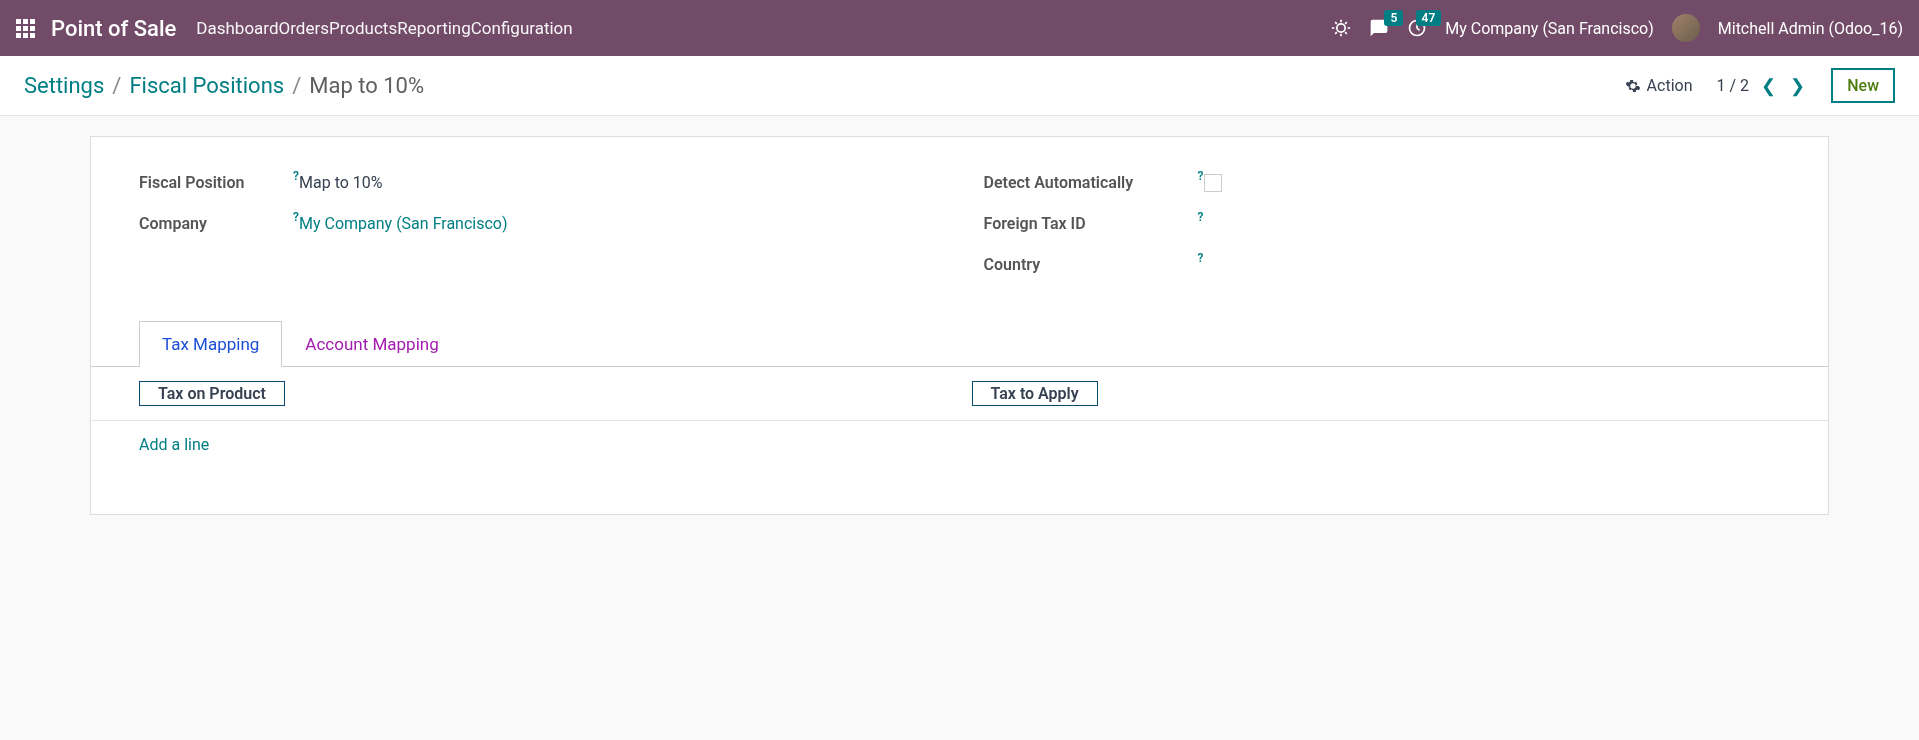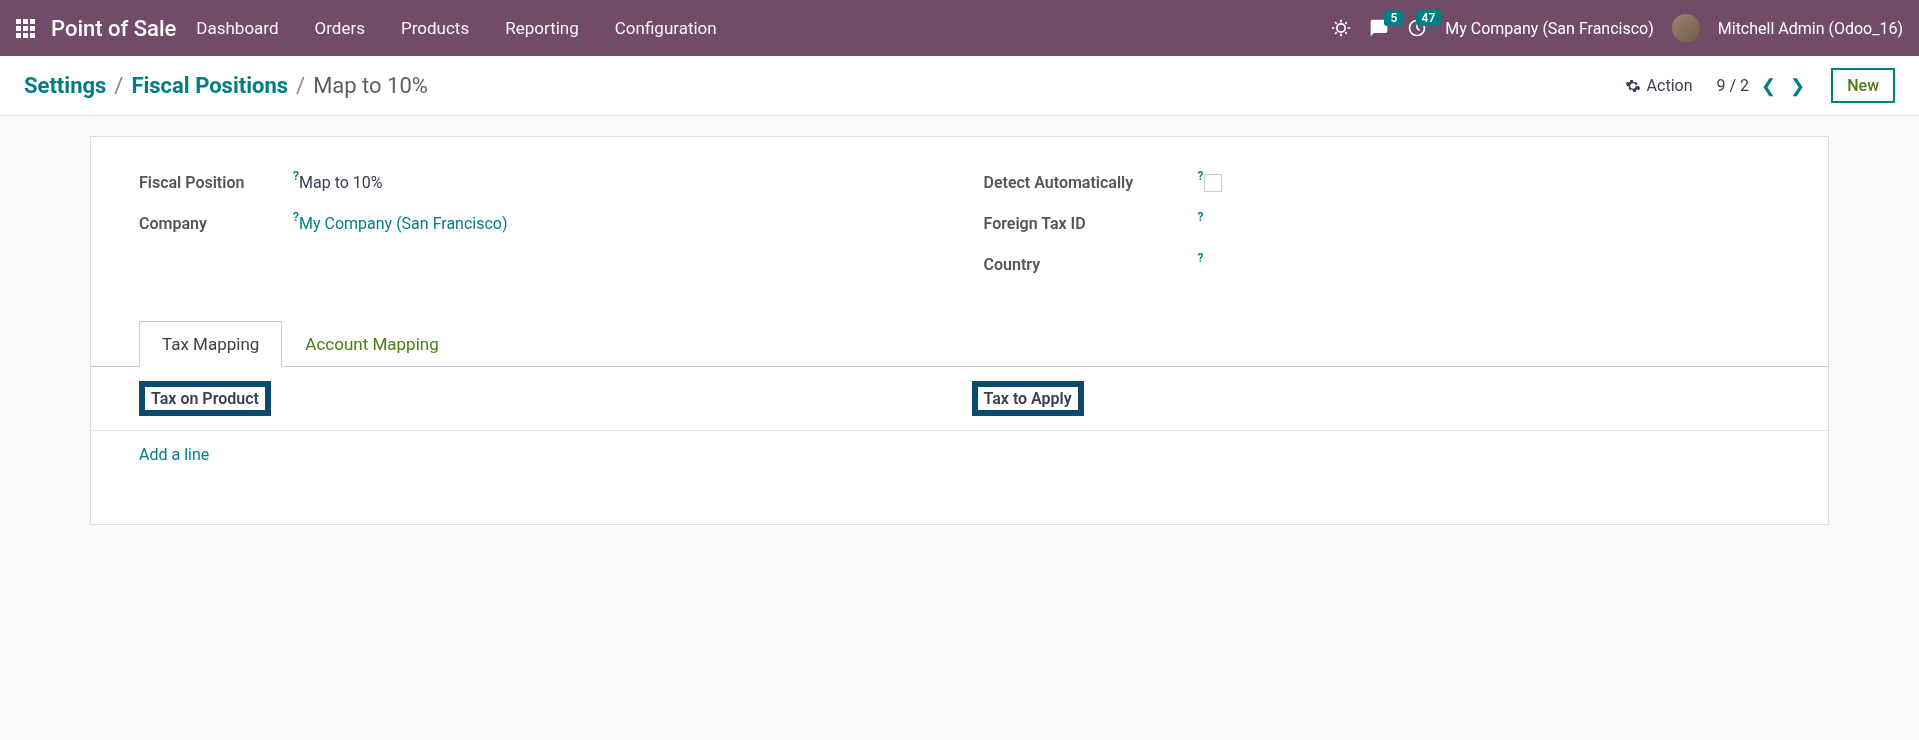--- a/index.html
+++ b/index.html
@@ -2,32 +2,32 @@
 <html><head>
 <meta charset="utf-8">
 <style>
 * { margin: 0; padding: 0; box-sizing: border-box; font-family: -apple-system, BlinkMacSystemFont, "Segoe UI", Roboto, Helvetica, Arial, sans-serif; }
 body { background: #f9f9f9; color: #374151; }
 
 .topbar { background: #714B67; height: 56px; display: flex; align-items: center; padding: 0 16px; color: #fff; }
 .apps-icon { display: inline-grid; grid-template-columns: repeat(3, 5px); gap: 2px; margin-right: 16px; cursor: pointer; }
 .apps-icon span { width: 5px; height: 5px; background: #fff; }
 .app-title { font-size: 22px; font-weight: 500; margin-right: 20px; cursor: pointer; }
-.nav-items { display: flex; gap: 36px; flex: 1; }
+.nav-items { display: flex; flex: 1; }
 .nav-item { font-size: 17px; font-weight: 400; cursor: pointer; opacity: 0.95; }
 .nav-right { display: flex; align-items: center; gap: 18px; }
 .icon-btn { position: relative; cursor: pointer; display: flex; align-items: center; }
 .badge-count { position: absolute; top: -8px; right: -14px; background: #017E84; color: #fff; font-size: 12px; padding: 1px 6px; border-radius: 3px; font-weight: 600; }
 .company-name { font-size: 16px; cursor: pointer; }
 .avatar { width: 28px; height: 28px; border-radius: 50%; background: linear-gradient(135deg,#a0826d,#6b5e4a); display: inline-block; }
 .user-name { font-size: 16px; cursor: pointer; }
 
 .subbar { background: #fff; border-bottom: 1px solid #e5e5e5; padding: 12px 24px; display: flex; align-items: center; justify-content: space-between; }
 .breadcrumb { font-size: 22px; display: flex; align-items: center; gap: 8px; }
-.breadcrumb a { color: #017E84; text-decoration: none; cursor: pointer; font-weight: bold; }
+.breadcrumb a { color: #017E84; text-decoration: none; cursor: pointer; }
 .breadcrumb .sep { color: #888; }
 .breadcrumb .current { color: #5f5f5f; }
 .subbar-right { display: flex; align-items: center; gap: 24px; }
 .action-btn { display: flex; align-items: center; gap: 6px; color: #374151; cursor: pointer; font-size: 16px; }
 .pager { display: flex; align-items: center; gap: 10px; font-size: 16px; }
 .pager .pg { color: #374151; }
 .chevron { color: #017E84; font-size: 18px; cursor: pointer; padding: 0 2px; }
 .new-btn { border: 2px solid #017E84; color: #4d7c0f; background: #fff; padding: 6px 14px; font-size: 16px; cursor: pointer; font-weight: 500; }
 
 .sheet-wrap { padding: 20px 90px; }
@@ -35,30 +35,30 @@
 
 .form-grid { display: grid; grid-template-columns: 1fr 1fr; gap: 0 48px; padding: 0 48px; }
 .field-row { display: flex; align-items: center; margin-bottom: 22px; }
 .field-label { width: 160px; font-weight: 600; color: #555; font-size: 16px; display: flex; align-items: flex-start; gap: 4px; justify-content: space-between; }
 .help-q { color: #017E84; font-size: 12px; font-weight: 600; cursor: pointer; position: relative; top: -4px; }
 .field-value { font-size: 16px; color: #374151; }
 .field-value.link { color: #017E84; cursor: pointer; }
 .checkbox { width: 18px; height: 18px; border: 1px solid #ccc; background: #fff; }
 
 .tabs { display: flex; padding: 0 48px; margin-top: 24px; }
-.tab { padding: 12px 22px; font-size: 17px; color: #4d7c0f; cursor: pointer; border: 1px solid transparent; position: relative; top: 1px; }
-.tab.active { border: 1px solid #ccc; border-bottom: 1px solid #fff; color: #404040; background: #fff; }
+.tab { padding: 12px 22px; font-size: 17px; color: #a21caf; cursor: pointer; border: 1px solid transparent; position: relative; top: 1px; }
+.tab.active { border: 1px solid #ccc; border-bottom: 1px solid #fff; color: #1d4ed8; background: #fff; }
 .tab-content { border-top: 1px solid #ccc; }
 
 table.mapping { width: 100%; border-collapse: collapse; }
 table.mapping th, table.mapping td { text-align: left; padding: 14px 12px; font-size: 16px; }
 table.mapping th { font-weight: 600; color: #374151; border-bottom: 1px solid #e5e5e5; background: #fff; }
 table.mapping th:first-child, table.mapping td:first-child { padding-left: 48px; }
 table.mapping td.row-del { width: 48px; text-align: center; cursor: pointer; color: #374151; }
-.highlight-box { border: 6px solid #0c4a6e; padding: 2px 6px; display: inline-block; }
+.highlight-box { border: 1px solid #0c4a6e; padding: 2px 18px; display: inline-block; }
 .add-line { color: #017E84; cursor: pointer; }
 tr.spacer td { height: 46px; }
 
 svg { display: block; }
 </style>
 </head>
 <body>
 
 <div class="topbar">
   <div class="apps-icon">
@@ -115,21 +115,21 @@
     <span class="current">Map to 10%</span>
   </div>
   <div class="subbar-right">
     <div class="action-btn">
       <svg width="16" height="16" viewBox="0 0 24 24" fill="#374151">
           <path d="M12 8a4 4 0 1 0 0 8 4 4 0 0 0 0-8zm9 4a7.5 7.5 0 0 1-.1 1.2l2 1.6-2 3.4-2.4-1a7 7 0 0 1-2 1.2l-.4 2.6h-4l-.4-2.6a7 7 0 0 1-2-1.2l-2.4 1-2-3.4 2-1.6A7.5 7.5 0 0 1 3 12c0-.4 0-.8.1-1.2l-2-1.6 2-3.4 2.4 1a7 7 0 0 1 2-1.2L7.9 3h4l.4 2.6a7 7 0 0 1 2 1.2l2.4-1 2 3.4-2 1.6c.1.4.1.8.1 1.2z"></path>
         </svg>
       <span>Action</span>
     </div>
     <div class="pager">
-      <span class="pg">9 / 2</span>
+      <span class="pg">1 / 2</span>
       <span class="chevron">❮</span>
       <span class="chevron">❯</span>
     </div>
     <button class="new-btn">New</button>
   </div>
 </div>
 
 <div class="sheet-wrap">
   <div class="sheet">
     <div class="form-grid">

